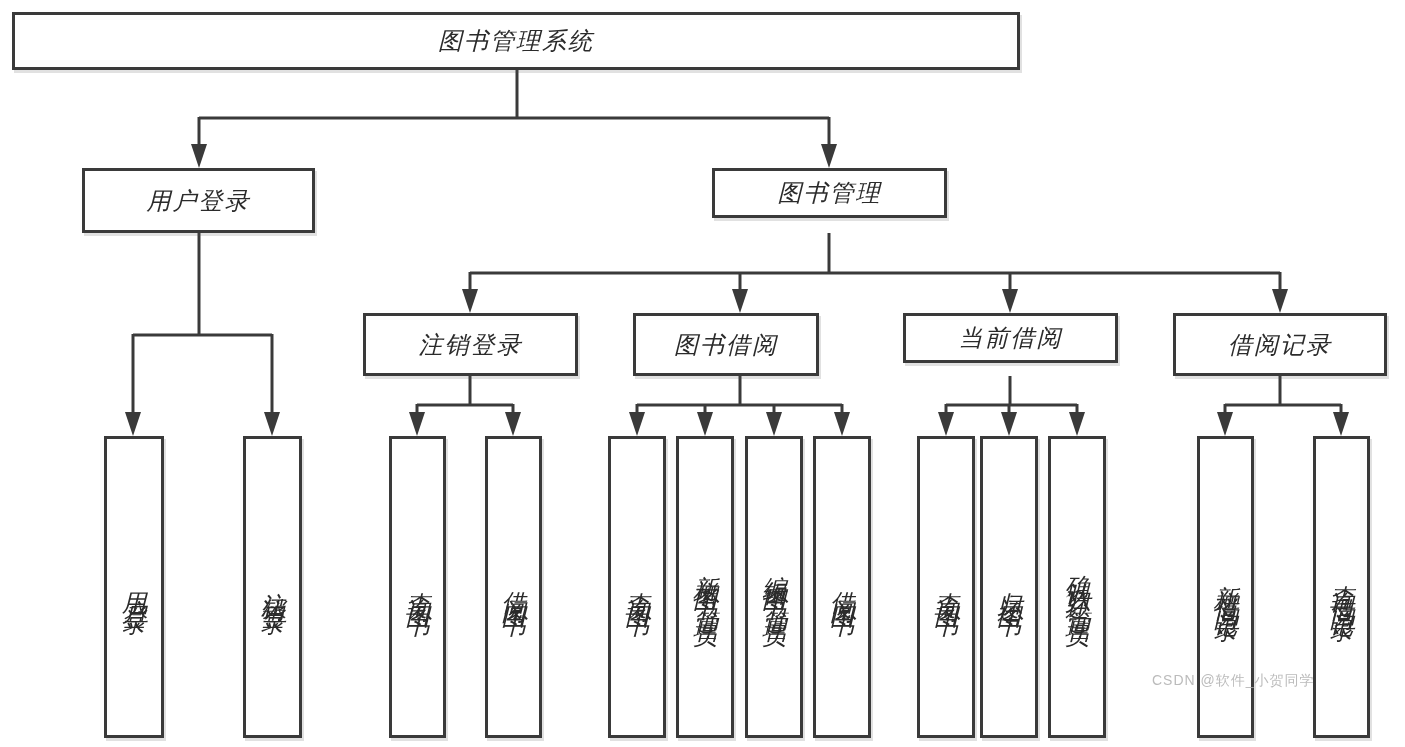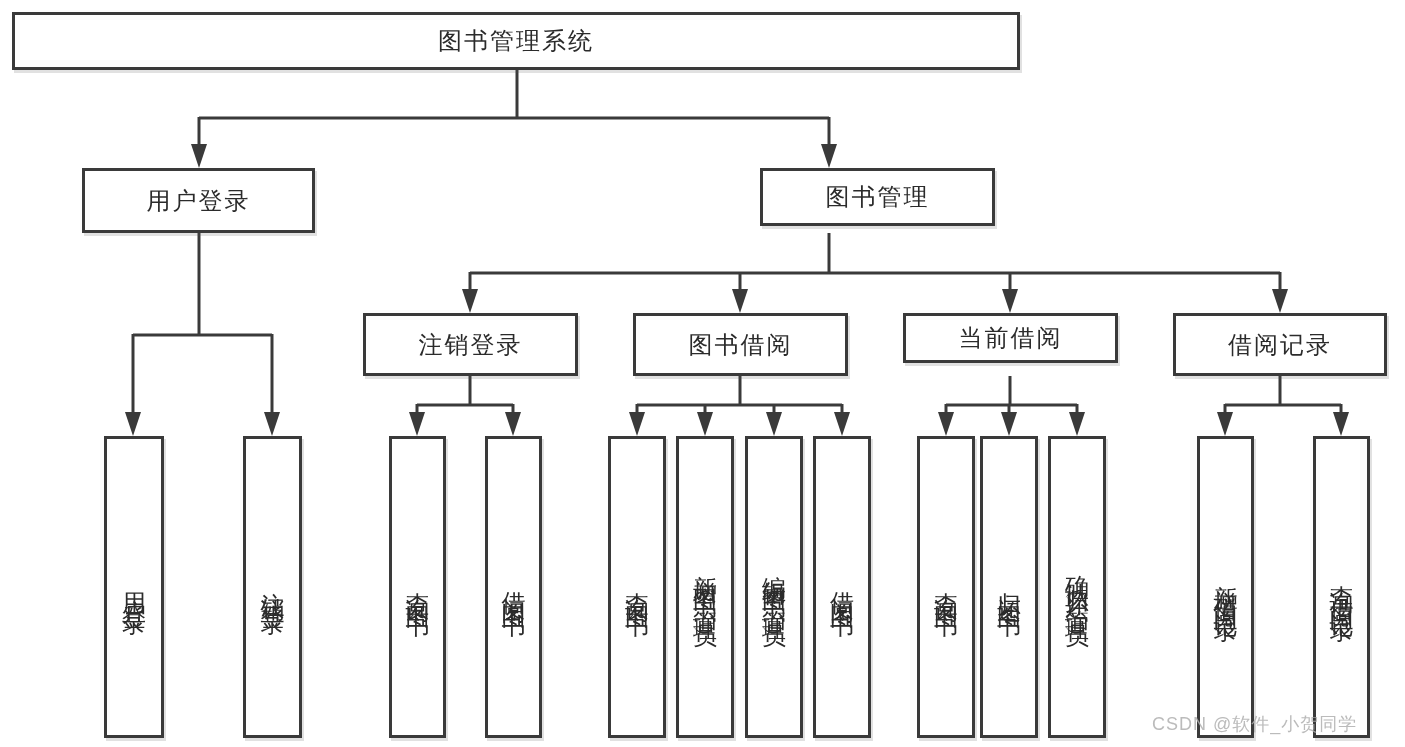--- a/index.html
+++ b/index.html
@@ -24,41 +24,42 @@
   .box {
     position: absolute;
     box-sizing: border-box;
     border: 3px solid #3a3a3a;
     background: #ffffff;
     display: flex;
     align-items: center;
     justify-content: center;
     box-shadow: 2px 3px 0 rgba(90,90,90,0.18);
     z-index: 2;
+    font-style: italic;
   }
   .h-label {
     font-size: 24px;
     color: #2b2b2b;
     letter-spacing: 2px;
     white-space: nowrap;
   }
   .v-label {
     writing-mode: vertical-rl;
     text-orientation: mixed;
     font-size: 24px;
     color: #2b2b2b;
     letter-spacing: 7px;
     line-height: 1;
     white-space: nowrap;
   }
   .watermark {
     position: absolute;
     left: 1152px;
-    top: 712px;
-    font-size: 18px;
+    top: 672px;
+    font-size: 14px;
     color: rgba(175,175,175,0.85);
     letter-spacing: 1px;
     z-index: 3;
     white-space: nowrap;
   }
 </style>
 </head>
 <body>
 
 <div id="canvas">
@@ -133,28 +134,28 @@
     </g>
   </svg>
 
   <div class="box" style="left:12px; top:12px; width:1008px; height:58px;">
     <span class="h-label">图书管理系统</span>
   </div>
 
   <div class="box" style="left:82px; top:168px; width:233px; height:65px;">
     <span class="h-label">用户登录</span>
   </div>
-  <div class="box" style="left:712px; top:168px; width:235px; height:58px;margin-left:48px;">
+  <div class="box" style="left:712px; top:168px; width:235px; height:50px;">
     <span class="h-label">图书管理</span>
   </div>
 
   <div class="box" style="left:363px; top:313px; width:215px; height:63px;">
     <span class="h-label">注销登录</span>
   </div>
-  <div class="box" style="left:633px; top:313px; width:215px; height:63px;">
+  <div class="box" style="left:633px; top:313px; width:186px; height:63px;">
     <span class="h-label">图书借阅</span>
   </div>
   <div class="box" style="left:903px; top:313px; width:215px; height:50px;">
     <span class="h-label">当前借阅</span>
   </div>
   <div class="box" style="left:1173px; top:313px; width:214px; height:63px;text-align:center;">
     <span class="h-label">借阅记录</span>
   </div>
 
   <div class="box" style="left:104px; top:436px; width:60px; height:302px;">

